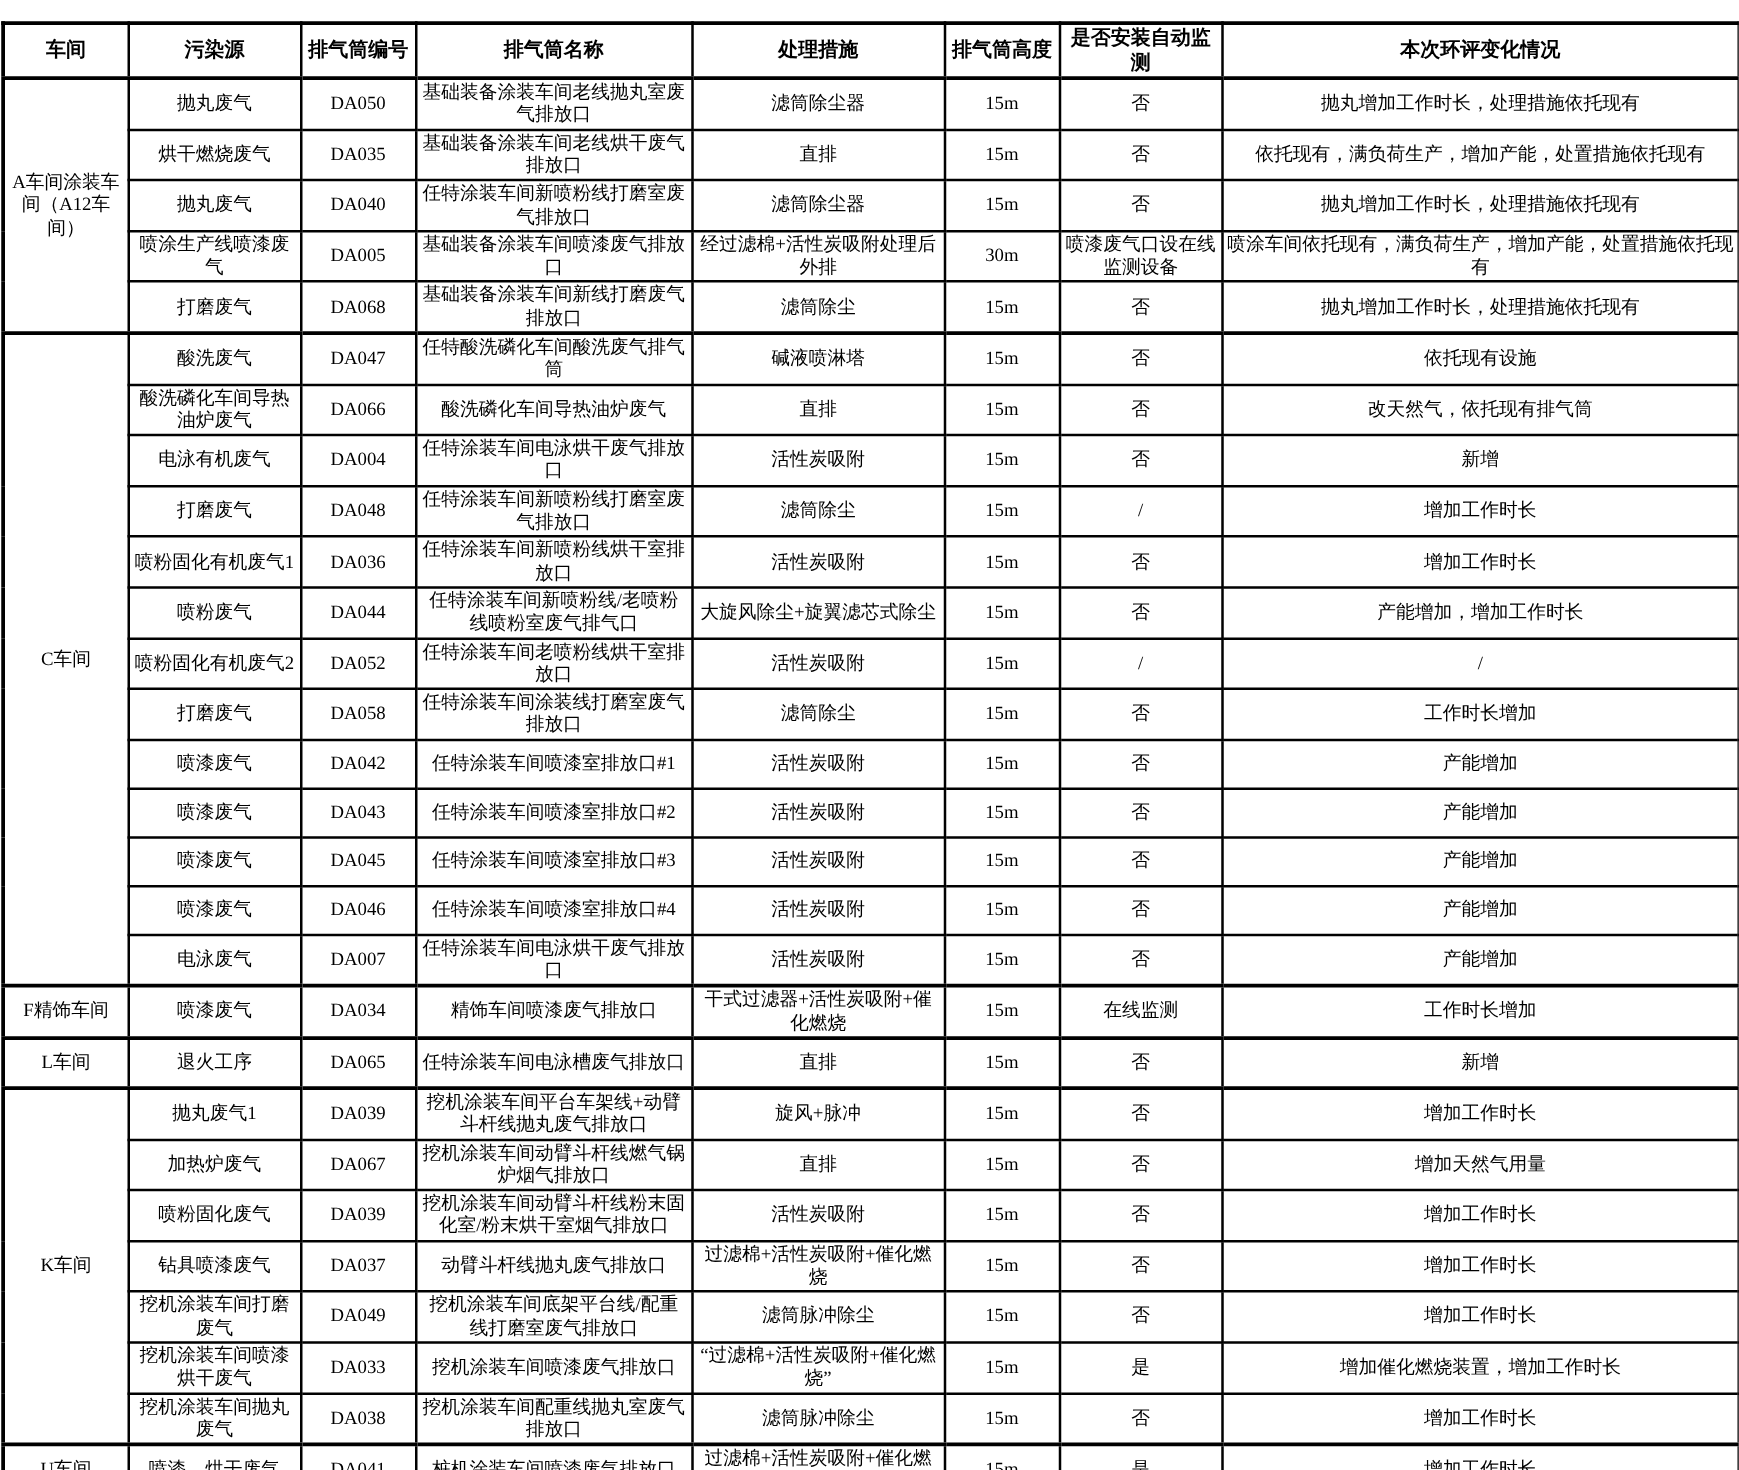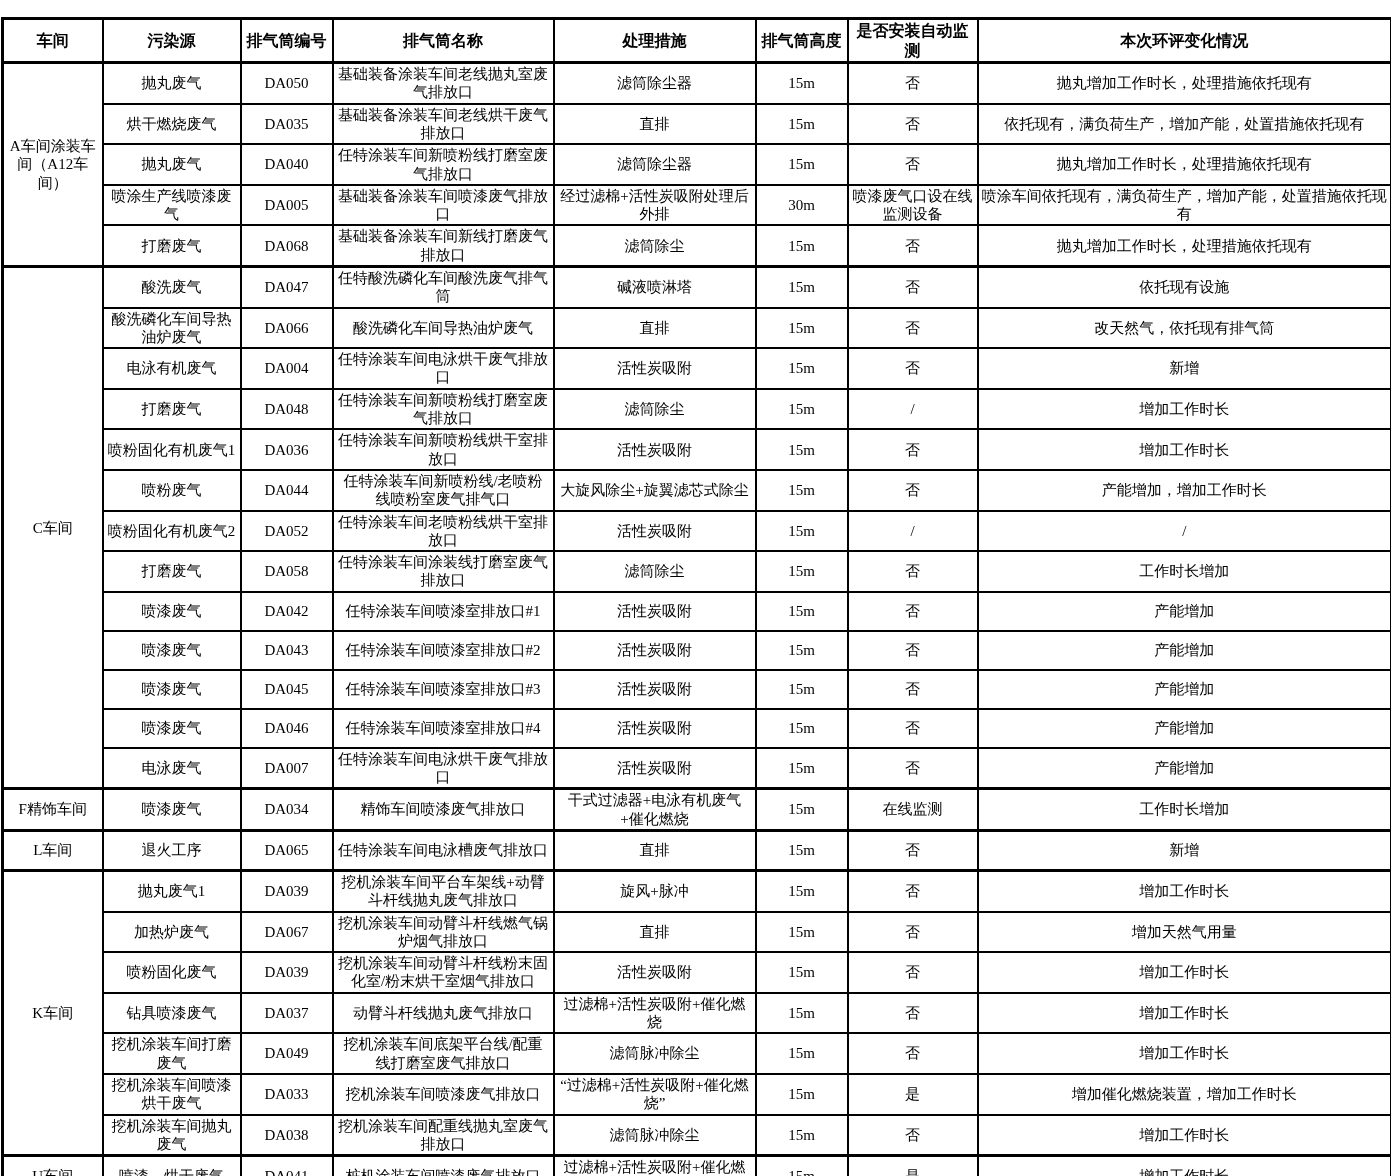--- a/index.html
+++ b/index.html
@@ -245,21 +245,21 @@
           <td data-name="treatment-cell">活性炭吸附</td>
           <td data-name="stack-height-cell">15m</td>
           <td data-name="auto-monitor-cell">否</td>
           <td data-name="eia-change-cell">产能增加</td>
         </tr>
         <tr data-name="table-row" class="group-start">
           <td rowspan="1" data-name="workshop-cell">F精饰车间</td>
           <td data-name="pollution-source-cell">喷漆废气</td>
           <td data-name="stack-code-cell">DA034</td>
           <td data-name="stack-name-cell">精饰车间喷漆废气排放口</td>
-          <td data-name="treatment-cell">干式过滤器+电泳有机废气+催化燃烧</td>
+          <td data-name="treatment-cell">干式过滤器+活性炭吸附+催化燃烧</td>
           <td data-name="stack-height-cell">15m</td>
           <td data-name="auto-monitor-cell">在线监测</td>
           <td data-name="eia-change-cell">工作时长增加</td>
         </tr>
         <tr data-name="table-row" class="group-start">
           <td rowspan="1" data-name="workshop-cell">L车间</td>
           <td data-name="pollution-source-cell">退火工序</td>
           <td data-name="stack-code-cell">DA065</td>
           <td data-name="stack-name-cell">任特涂装车间电泳槽废气排放口</td>
           <td data-name="treatment-cell">直排</td>

